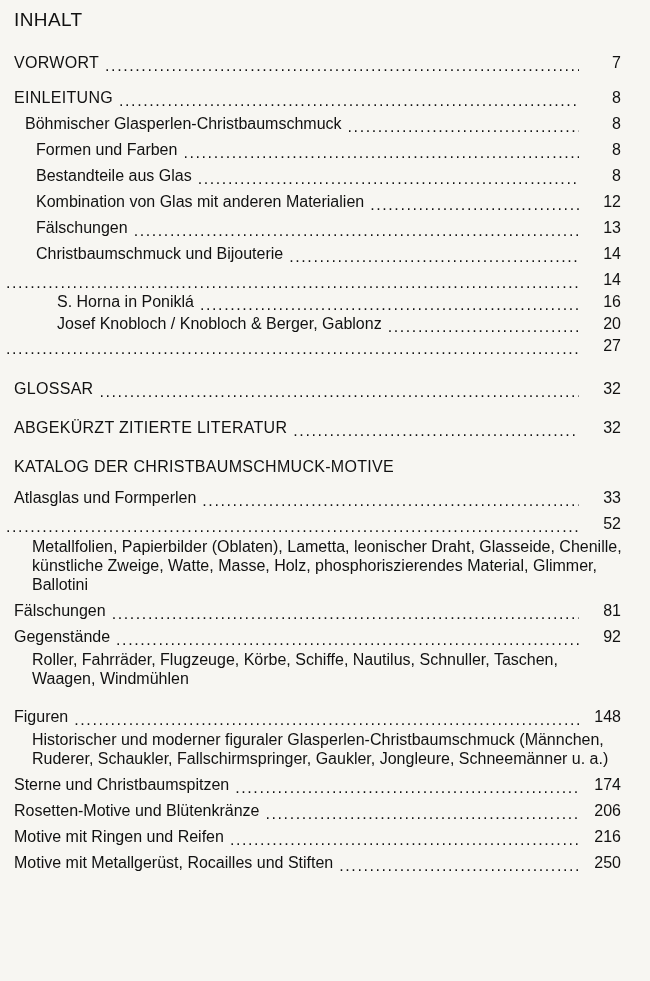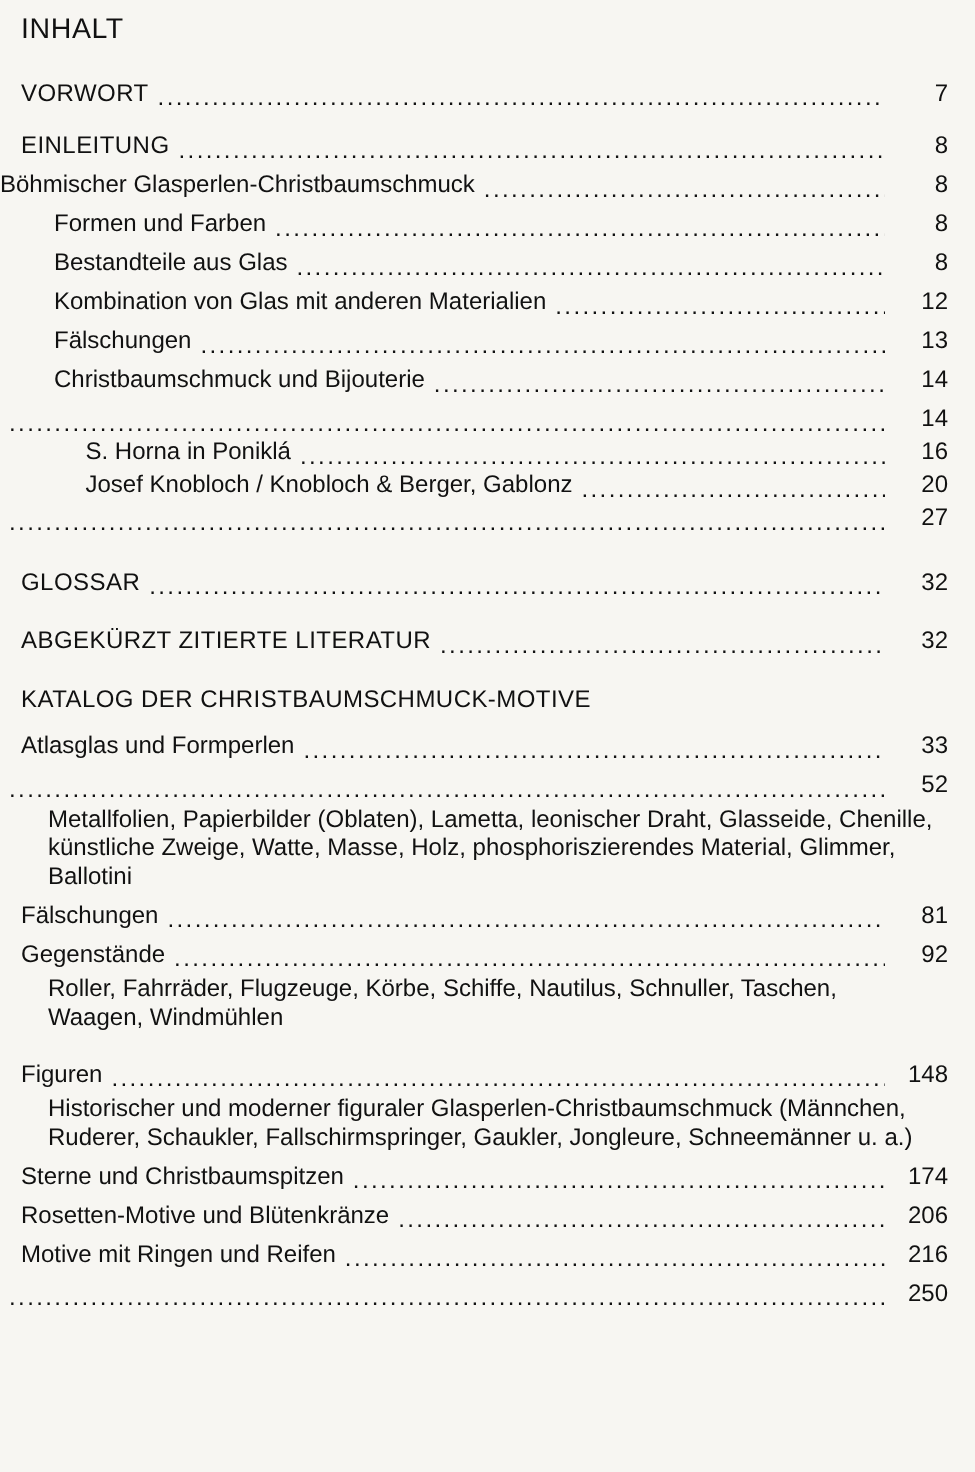--- a/index.html
+++ b/index.html
@@ -41,21 +41,21 @@
     position: absolute;
     left: 0;
     top: 54px;
     width: 650px;
   }
 
   .toc-row {
     display: flex;
     align-items: baseline;
     box-sizing: border-box;
-    padding-right: 18px;
+    padding-right: 29px;
     font-size: 16px;
     line-height: 18px;
     white-space: nowrap;
   }
 
   .label {
     flex: 0 0 auto;
     white-space: nowrap;
   }
 
@@ -80,21 +80,21 @@
 
   .pageno {
     flex: 0 0 38px;
     text-align: right;
     font-size: 16px;
     white-space: nowrap;
   }
 
   
   .lvl0 .label { margin-left: 14px; }
-  .lvl1 .label { }
+  .lvl1 .label { margin-left: 25px; }
   .lvl2 .label { margin-left: 36px; }
   .lvl3 .label { margin-left: 57px; }
 
   
   .caps .label { letter-spacing: 0.3px; }
 
   
   .note {
     box-sizing: border-box;
     font-size: 16px;
@@ -315,18 +315,19 @@
 
     <div class="toc-row lvl0">
       <span class="label">Motive mit Ringen und Reifen</span>
       <span class="leader"></span>
       <span class="pageno">216</span>
     </div>
 
     <div class="gap-sm"></div>
 
     <div class="toc-row lvl0">
+      <span class="label">Motive mit Metallgerüst, Rocailles und Stiften</span>
       <span class="leader"></span>
       <span class="pageno">250</span>
     </div>
 
   </div>
 </div>
 
 </body></html>

